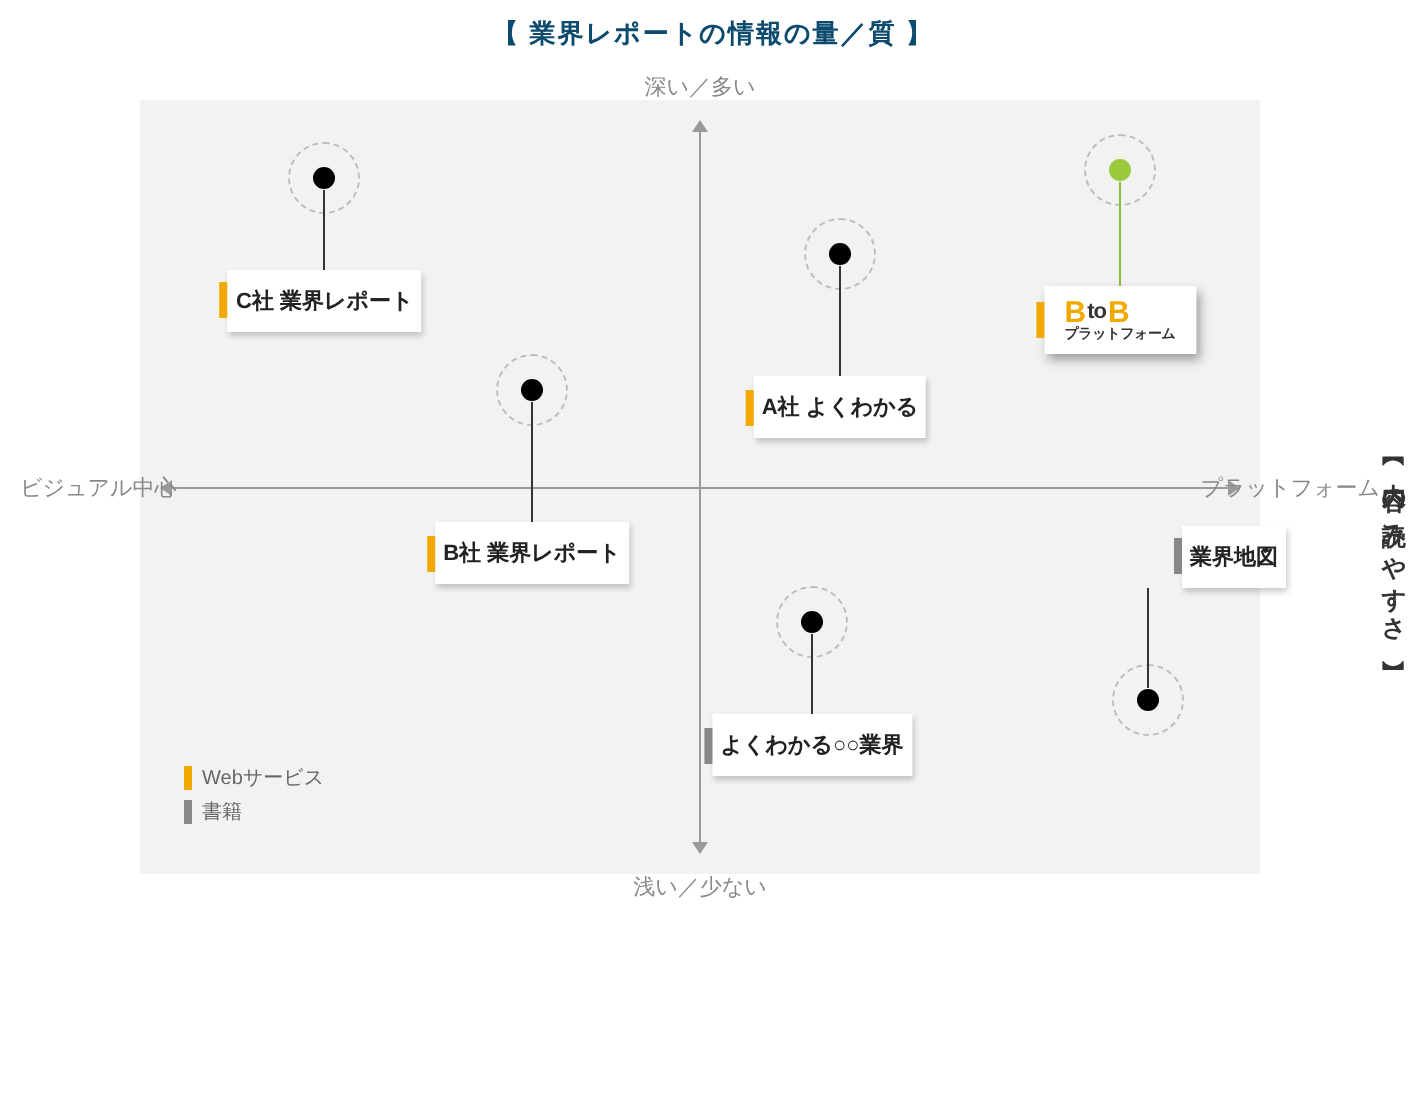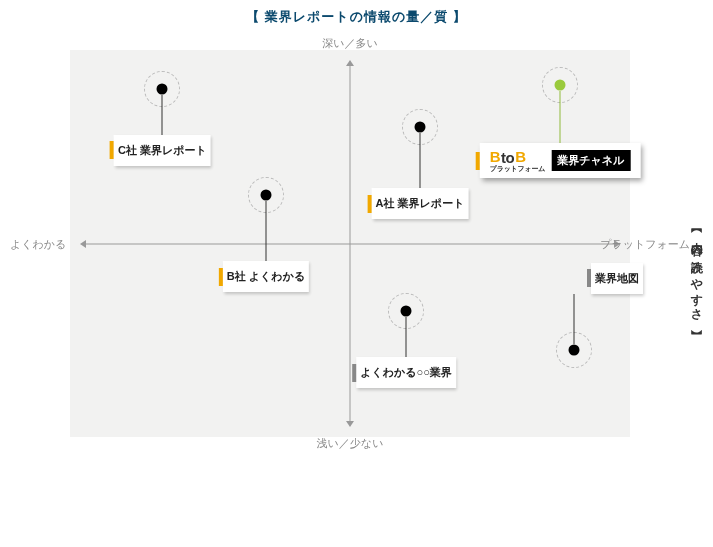--- a/index.html
+++ b/index.html
@@ -25,21 +25,21 @@
   .dot.green { background: #9aca3c; }
   .leader { position: absolute; left: 50%; width: 1px; background: #333; transform: translateX(-0.5px); }
   .card { position: absolute; background: #fff; font-size: 11px; font-weight: bold; color: #222; padding: 8px 4px; white-space: nowrap; box-shadow: 1px 2px 3px rgba(0,0,0,0.2); }
   .tag { position: absolute; width: 4px; height: 18px; top: 50%; transform: translateY(-50%); }
   .tag.orange { background: #f1a800; left: -4px; }
   .tag.grey   { background: #888; left: -4px; }
   .card.btob { padding: 6px 10px; box-shadow: 2px 3px 5px rgba(0,0,0,0.35); display: flex; align-items: center; gap: 6px; }
   .btob-logo { display: flex; flex-direction: column; line-height: 1; }
   .btob-text { font-size: 15px; font-weight: bold; letter-spacing: -0.5px; }
   .btob-text .b { color: #f1a800; }
-  .btob-text .to { font-size: 15px; color: #333; padding: 0 1px; vertical-align: middle; }
+  .btob-text .to { font-size: 11px; color: #333; padding: 0 1px; vertical-align: middle; }
   .btob-sub { font-size: 7px; color: #333; letter-spacing: -0.2px; }
   .pill { background: #000; color: #fff; font-size: 11px; font-weight: bold; padding: 3px 6px; }
   .legend { position: absolute; left: 22px; bottom: 24px; font-size: 10px; color: #666; }
   .legend .row { display: flex; align-items: center; gap: 5px; margin-top: 3px; }
   .legend .sw { width: 4px; height: 12px; }
   .legend .sw.orange { background: #f1a800; }
   .legend .sw.grey { background: #888; }
 </style>
 </head>
 <body>
@@ -50,21 +50,21 @@
 <div class="plot">
   <div class="axis-v"></div>
   <div class="axis-h"></div>
   <div class="arrow up"></div>
   <div class="arrow down"></div>
   <div class="arrow left"></div>
   <div class="arrow right"></div>
 
   <div class="axis-label al-top">深い／多い</div>
   <div class="axis-label al-bottom">浅い／少ない</div>
-  <div class="axis-label al-left">よくわかる</div>
+  <div class="axis-label al-left">ビジュアル中心</div>
   <div class="axis-label al-right">プラットフォーム</div>
 
   <div class="node" style="left:16.5%; top:10%;">
     <div class="ring"></div>
     <div class="dot"></div>
     <div class="leader" style="top:6px; height:40px;"></div>
     <div class="card" style="top:46px; left:50%; transform:translateX(-50%);">
       <span class="tag orange"></span>
       <span>C社 業界レポート</span>
     </div>
@@ -73,41 +73,40 @@
   <div class="node" style="left:87.5%; top:9%;">
     <div class="ring"></div>
     <div class="dot green"></div>
     <div class="leader" style="top:6px; height:52px; background:#8fb93d;"></div>
     <div class="card btob" style="top:58px; left:50%; transform:translateX(-50%);">
       <span class="tag orange"></span>
       <div class="btob-logo">
         <div class="btob-text"><span class="b">B</span><span class="to">to</span><span class="b">B</span></div>
         <div class="btob-sub">プラットフォーム</div>
       </div>
-      <div class="pill">業界チャネル</div>
     </div>
   </div>
 
   <div class="node" style="left:62.5%; top:20%;">
     <div class="ring"></div>
     <div class="dot"></div>
     <div class="leader" style="top:6px; height:55px;"></div>
     <div class="card" style="top:61px; left:50%; transform:translateX(-50%);">
       <span class="tag orange"></span>
-      <span>A社 業界レポート</span>
+      <span>A社 よくわかる</span>
     </div>
   </div>
 
   <div class="node" style="left:35%; top:37.5%;">
     <div class="ring"></div>
     <div class="dot"></div>
     <div class="leader" style="top:6px; height:60px;"></div>
     <div class="card" style="top:66px; left:50%; transform:translateX(-50%);">
       <span class="tag orange"></span>
-      <span>B社 よくわかる</span>
+      <span>B社 業界レポート</span>
     </div>
   </div>
 
   <div class="node" style="left:60%; top:67.5%;">
     <div class="ring"></div>
     <div class="dot"></div>
     <div class="leader" style="top:6px; height:40px;"></div>
     <div class="card" style="top:46px; left:50%; transform:translateX(-50%);">
       <span class="tag grey"></span>
       <span>よくわかる○○業界</span>
@@ -117,13 +116,23 @@
   <div class="node" style="left:90%; top:77.5%;">
     <div class="ring"></div>
     <div class="dot"></div>
     <div class="leader" style="bottom:6px; height:50px;"></div>
     <div class="card" style="bottom:56px; left:50%; transform:translateX(-50%);margin-left:43px;">
       <span class="tag grey"></span>
       <span>業界地図</span>
     </div>
   </div>
 
+  <div class="legend">
+    <div class="row">
+      <span class="sw orange"></span>
+      <span>Webサービス</span>
+    </div>
+    <div class="row">
+      <span class="sw grey"></span>
+      <span>書籍</span>
+    </div>
+  </div>
 </div>
 
 </body></html>

